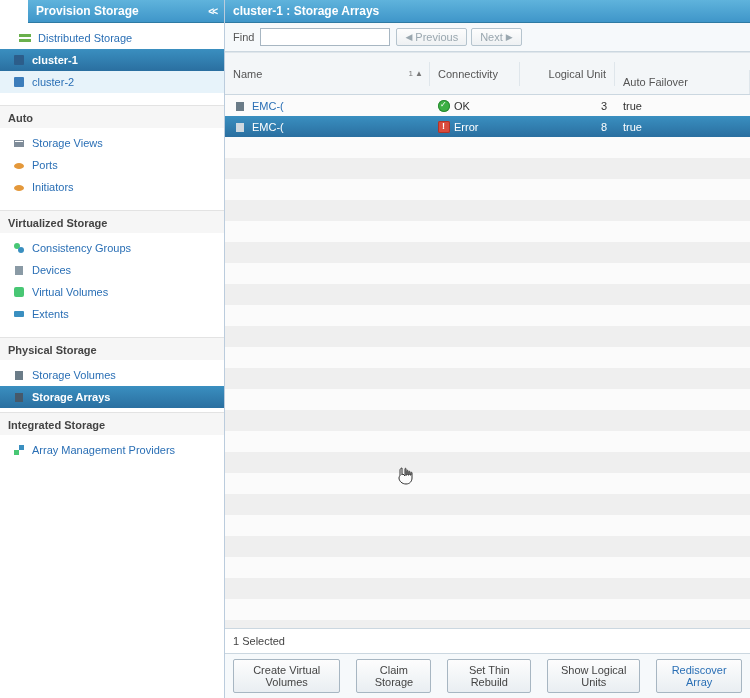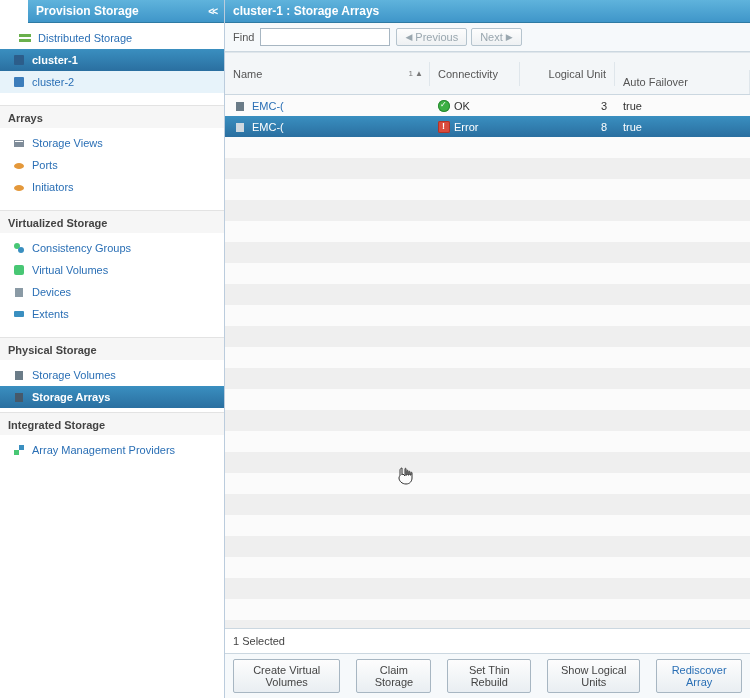--- a/index.html
+++ b/index.html
@@ -229,21 +229,21 @@
       <div class="tree-item child context">
         <span class="icon">
           <svg viewBox="0 0 14 14">
               <rect x="2" y="2" width="10" height="10" rx="1" fill="#3c7dbb"></rect>
             </svg>
         </span>
         <span class="lbl">cluster-2</span>
       </div>
     </div>
 
-    <div class="section-head">Arrays</div>
+    <div class="section-head">Auto</div>
     <div class="tree">
       <div class="tree-item child">
         <span class="icon">
             <svg viewBox="0 0 14 14">
               <rect x="2" y="4" width="10" height="7" fill="#7f8c99"></rect>
               <rect x="3" y="5" width="8" height="1" fill="#fff"></rect>
             </svg>
           </span>
         <span class="lbl">Storage Views</span>
       </div>
@@ -272,32 +272,32 @@
             <svg viewBox="0 0 14 14">
               <circle cx="5" cy="5" r="3" fill="#48c774"></circle>
               <circle cx="9" cy="9" r="3" fill="#3a8fc0"></circle>
             </svg>
           </span>
         <span class="lbl">Consistency Groups</span>
       </div>
       <div class="tree-item child">
         <span class="icon">
             <svg viewBox="0 0 14 14">
+              <rect x="3" y="3" width="8" height="9" fill="#8a9aa5"></rect>
+            </svg>
+          </span>
+        <span class="lbl">Devices</span>
+      </div>
+      <div class="tree-item child">
+        <span class="icon">
+            <svg viewBox="0 0 14 14">
               <rect x="2" y="2" width="10" height="10" rx="2" fill="#48c774"></rect>
             </svg>
           </span>
         <span class="lbl">Virtual Volumes</span>
-      </div>
-      <div class="tree-item child">
-        <span class="icon">
-            <svg viewBox="0 0 14 14">
-              <rect x="3" y="3" width="8" height="9" fill="#8a9aa5"></rect>
-            </svg>
-          </span>
-        <span class="lbl">Devices</span>
       </div>
       <div class="tree-item child">
         <span class="icon">
             <svg viewBox="0 0 14 14">
               <rect x="2" y="4" width="10" height="6" rx="1" fill="#3a8fc0"></rect>
             </svg>
           </span>
         <span class="lbl">Extents</span>
       </div>
     </div>

